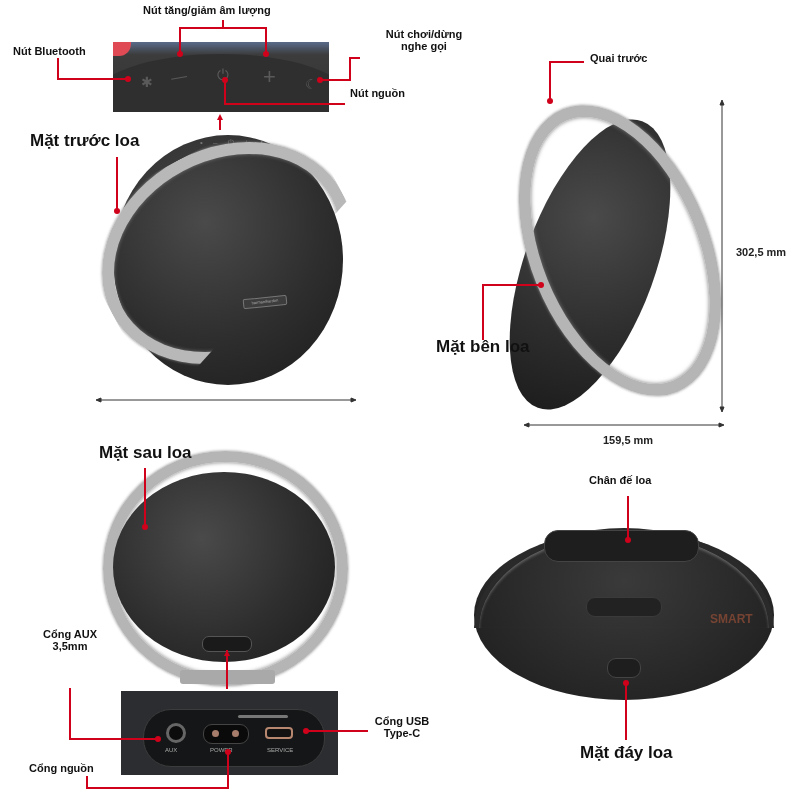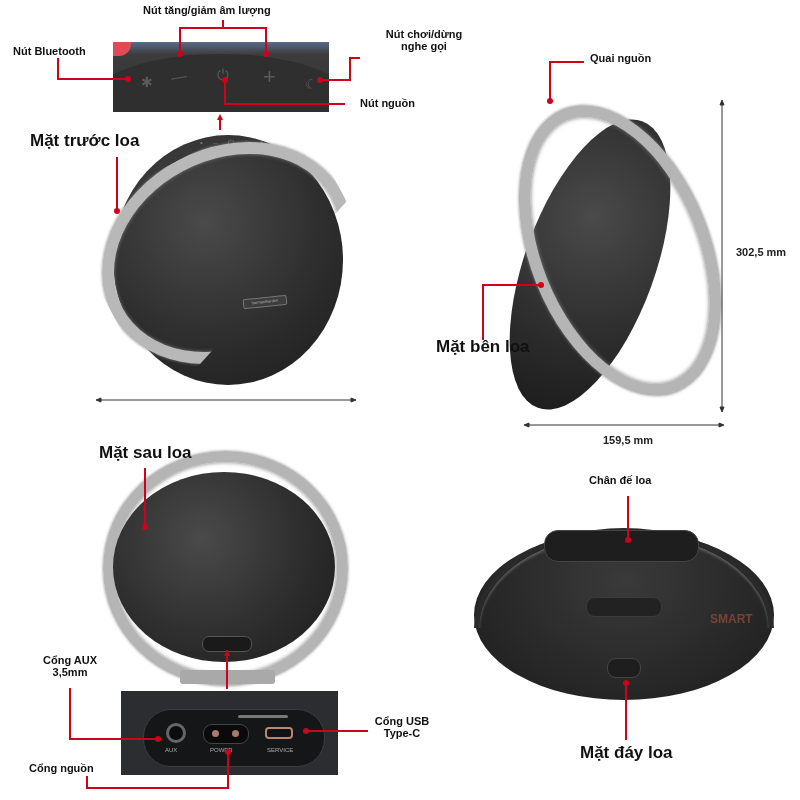--- a/index.html
+++ b/index.html
@@ -29,45 +29,45 @@
   <span class="abs" style="left:150px;top:22px;color:#5a5a5a;font-size:22px;">+</span>
   <span class="abs" style="left:192px;top:34px;color:#5a5a5a;font-size:14px;">☾</span>
 </div>
 
 <div class="lbl sm" style="left:143px;top:4px;">Nút tăng/giảm âm lượng</div>
 <div class="lbl sm" style="left:13px;top:45px;">Nút Bluetooth</div>
 <div class="lbl sm center" style="left:352px;top:28px;width:96px;margin-left:24px;">
   <div>Nút chơi/dừng</div>
   <div>nghe gọi</div>
 </div>
-<div class="lbl sm" style="left:350px;top:97px;margin-left:10px;">Nút nguồn</div>
+<div class="lbl sm" style="left:350px;top:87px;">Nút nguồn</div>
 
 <div class="abs fabric" style="left:113px;top:135px;width:230px;height:250px;border-radius:50%;"></div>
 <div class="abs" style="left:200px;top:138px;color:#777;font-size:8px;letter-spacing:4px;">• – ⏻ + ◖</div>
 <div class="abs" style="left:97px;top:148px;width:260px;height:210px;border:12px solid #b8b8b8;border-radius:50%;transform:rotate(-28deg);box-sizing:border-box;box-shadow:inset 0 0 4px #777, 0 0 3px #888;clip-path:polygon(0 0,100% 0,100% 55%,0 100%);"></div>
 <div class="abs" style="left:243px;top:297px;width:42px;height:8px;background:#3d3d3d;border:1px solid #777;border-radius:2px;font-size:4px;color:#aaa;text-align:center;line-height:8px;transform:rotate(-6deg);"><span>harman/kardon</span></div>
 
 <div class="lbl lg" style="left:30px;top:132px;">Mặt trước loa</div>
 <div class="dim" style="left:208px;top:404px;margin-top:47px;">268 mm</div>
 
 <div class="abs fabric" style="left:525px;top:112px;width:130px;height:305px;border-radius:50%;transform:rotate(20deg);"></div>
 <div class="abs" style="left:530px;top:98px;width:180px;height:305px;border:12px solid #b5b5b5;border-radius:50%;transform:rotate(-22deg);box-sizing:border-box;box-shadow:inset 0 0 4px #777, 0 0 3px #888;"></div>
 
-<div class="lbl sm" style="left:590px;top:52px;">Quai nguồn</div>
+<div class="lbl sm" style="left:590px;top:52px;">Quai trước</div>
 <div class="lbl lg" style="left:436px;top:338px;">Mặt bên loa</div>
 <div class="dim" style="left:736px;top:246px;">302,5 mm</div>
 <div class="dim" style="left:603px;top:434px;">159,5 mm</div>
 
 <div class="abs" style="left:103px;top:451px;width:245px;height:235px;border:11px solid #b5b5b5;border-radius:50%;box-sizing:border-box;box-shadow:inset 0 0 4px #777, 0 0 3px #888;"></div>
 <div class="abs" style="left:180px;top:670px;width:95px;height:14px;background:#a9a9a9;border-radius:3px;"></div>
 <div class="abs fabric" style="left:113px;top:472px;width:222px;height:190px;border-radius:50%;"></div>
 <div class="abs" style="left:202px;top:636px;width:48px;height:14px;background:#1a1a1a;border-radius:7px;border:1px solid #555;"></div>
 
 <div class="lbl lg" style="left:99px;top:444px;">Mặt sau loa</div>
-<div class="lbl sm center" style="left:30px;top:654px;width:80px;">
+<div class="lbl sm center" style="left:30px;top:628px;width:80px;">
   <div>Cổng AUX</div>
   <div>3,5mm</div>
 </div>
 <div class="lbl sm" style="left:29px;top:762px;">Cổng nguồn</div>
 <div class="lbl sm center" style="left:362px;top:715px;width:80px;">
   <div>Cổng USB</div>
   <div>Type-C</div>
 </div>
 
 <div class="panel" style="left:121px;top:691px;width:217px;height:84px;background:#2b2d31;">

